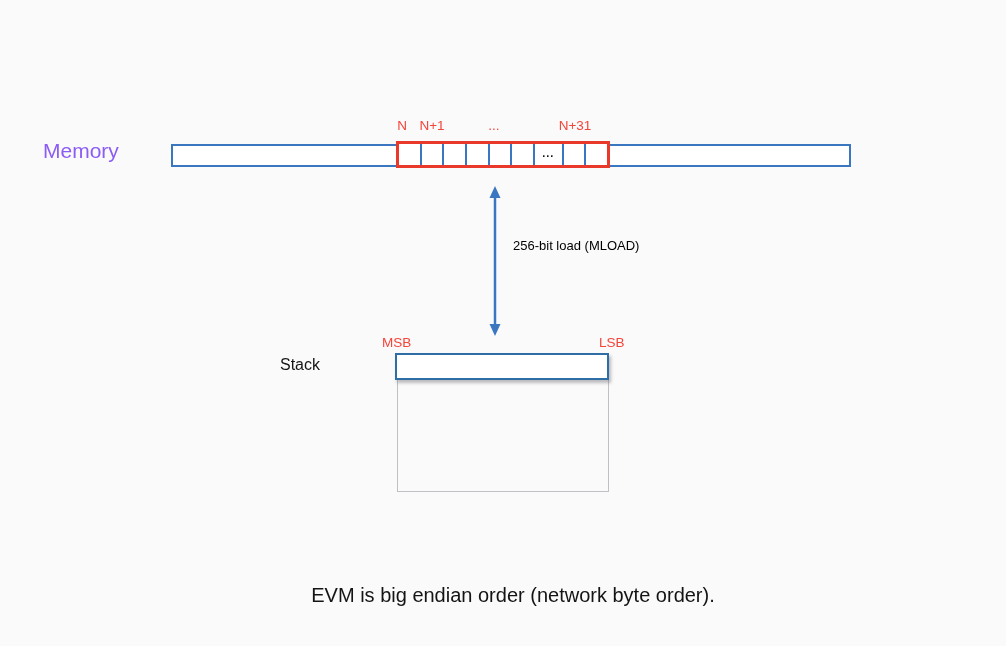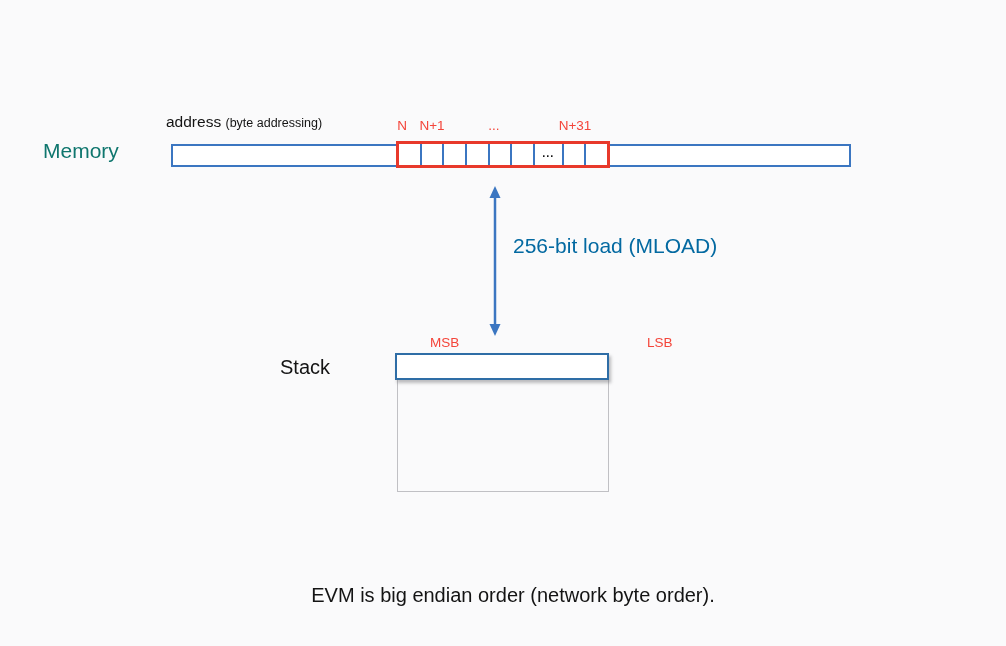--- a/index.html
+++ b/index.html
@@ -8,21 +8,21 @@
     font-family: "Liberation Sans", sans-serif;
     background: #fafafb;
     color: #141414;
     position: relative;
   }
   .canvas { position: absolute; inset: 0; }
 
   
   .memory-label {
     position: absolute; left: 43px; top: 139px;
-    font-size: 21px; color: #0f766e;
+    font-size: 21px; color: #8b5cf6;
   }
   .address-label {
     position: absolute; left: 166px; top: 113px;
     font-size: 15.5px; color: #141414; white-space: nowrap;
   }
   .address-label .note { font-size: 12.5px; }
 
   .byte-label {
     position: absolute; top: 118px;
     transform: translateX(-50%);
@@ -55,34 +55,34 @@
     font-size: 11px; font-weight: 700; letter-spacing: 1px;
     color: #141414; padding-bottom: 3px;
   }
 
   
   .arrow-svg { position: absolute; left: 487px; top: 186px; }
 
   
   .ops {
     position: absolute; left: 513px; top: 231px;
-    font-size: 21px; line-height: 30px; color: #0369a1; white-space: nowrap;
+    font-size: 13px; line-height: 30px; color: #000000; white-space: nowrap;
   }
 
   
   .msb-label, .lsb-label {
     position: absolute; top: 335px;
-    font-size: 13.5px; color: #f4453a; white-space: nowrap; margin-left: 48px;
+    font-size: 13.5px; color: #f4453a; white-space: nowrap;
   }
   .msb-label { left: 382px; }
   .lsb-label { left: 599px; }
 
   .stack-label {
     position: absolute; left: 280px; top: 356px;
-    font-size: 20px; color: #141414;
+    font-size: 16px; color: #141414;
   }
   .stack-outer {
     position: absolute; left: 397px; top: 357px;
     width: 212px; height: 135px;
     border: 1px solid #c0c0c4;
     background: transparent;
   }
   .stack-top {
     position: absolute; left: 395px; top: 353px;
     width: 214px; height: 27px;
@@ -98,21 +98,20 @@
     font-size: 20px; color: #141414; white-space: nowrap;
   }
 </style>
 </head>
 <body>
 
 <div class="canvas">
 
   <div class="memory-label">Memory</div>
 
-  <div class="address-label"><span>address</span>&nbsp;<span class="note">(byte addressing)</span></div>
 
   <div class="byte-label n">N</div>
   <div class="byte-label n1">N+1</div>
   <div class="byte-label dots">...</div>
   <div class="byte-label n31">N+31</div>
 
   <div class="memory-strip"></div>
 
   <div class="red-window">
     <div class="cell"></div>

